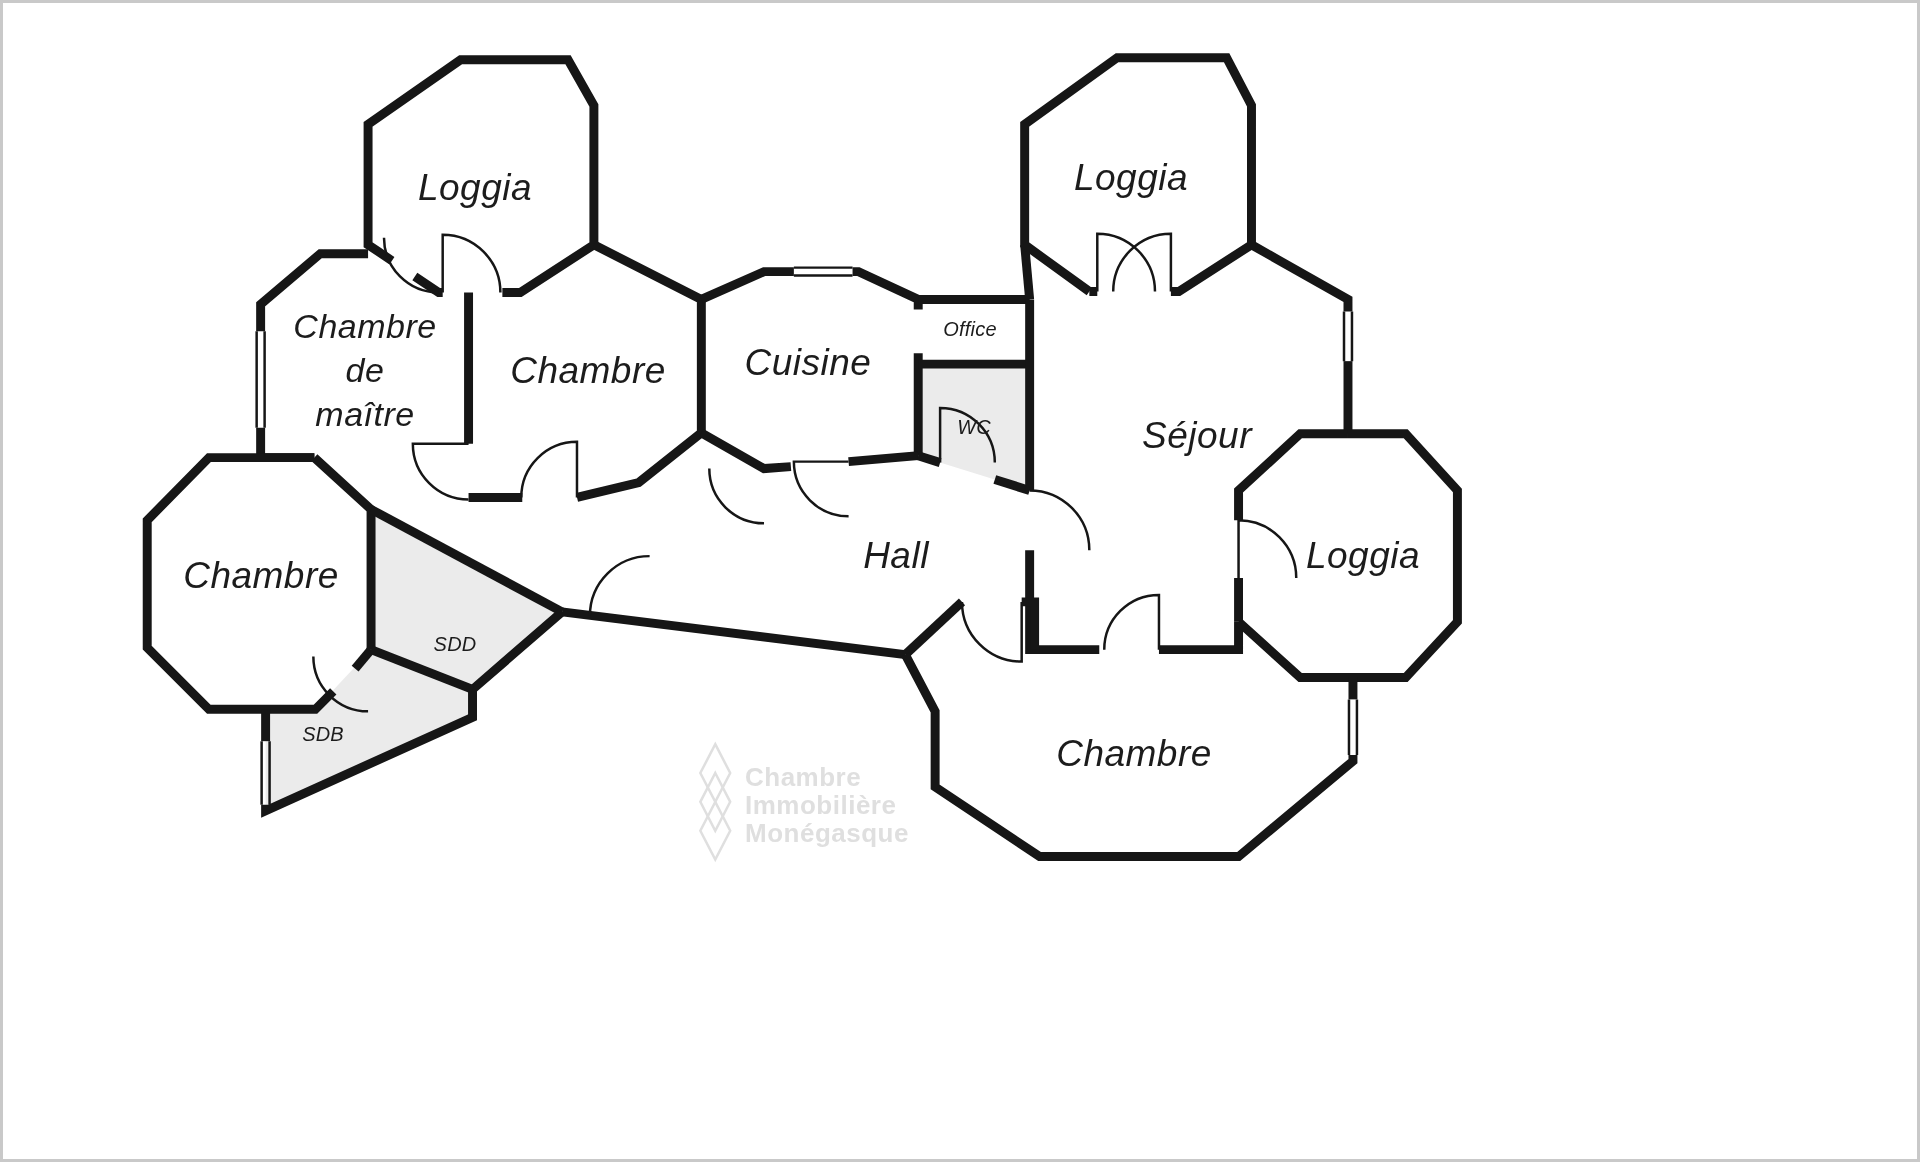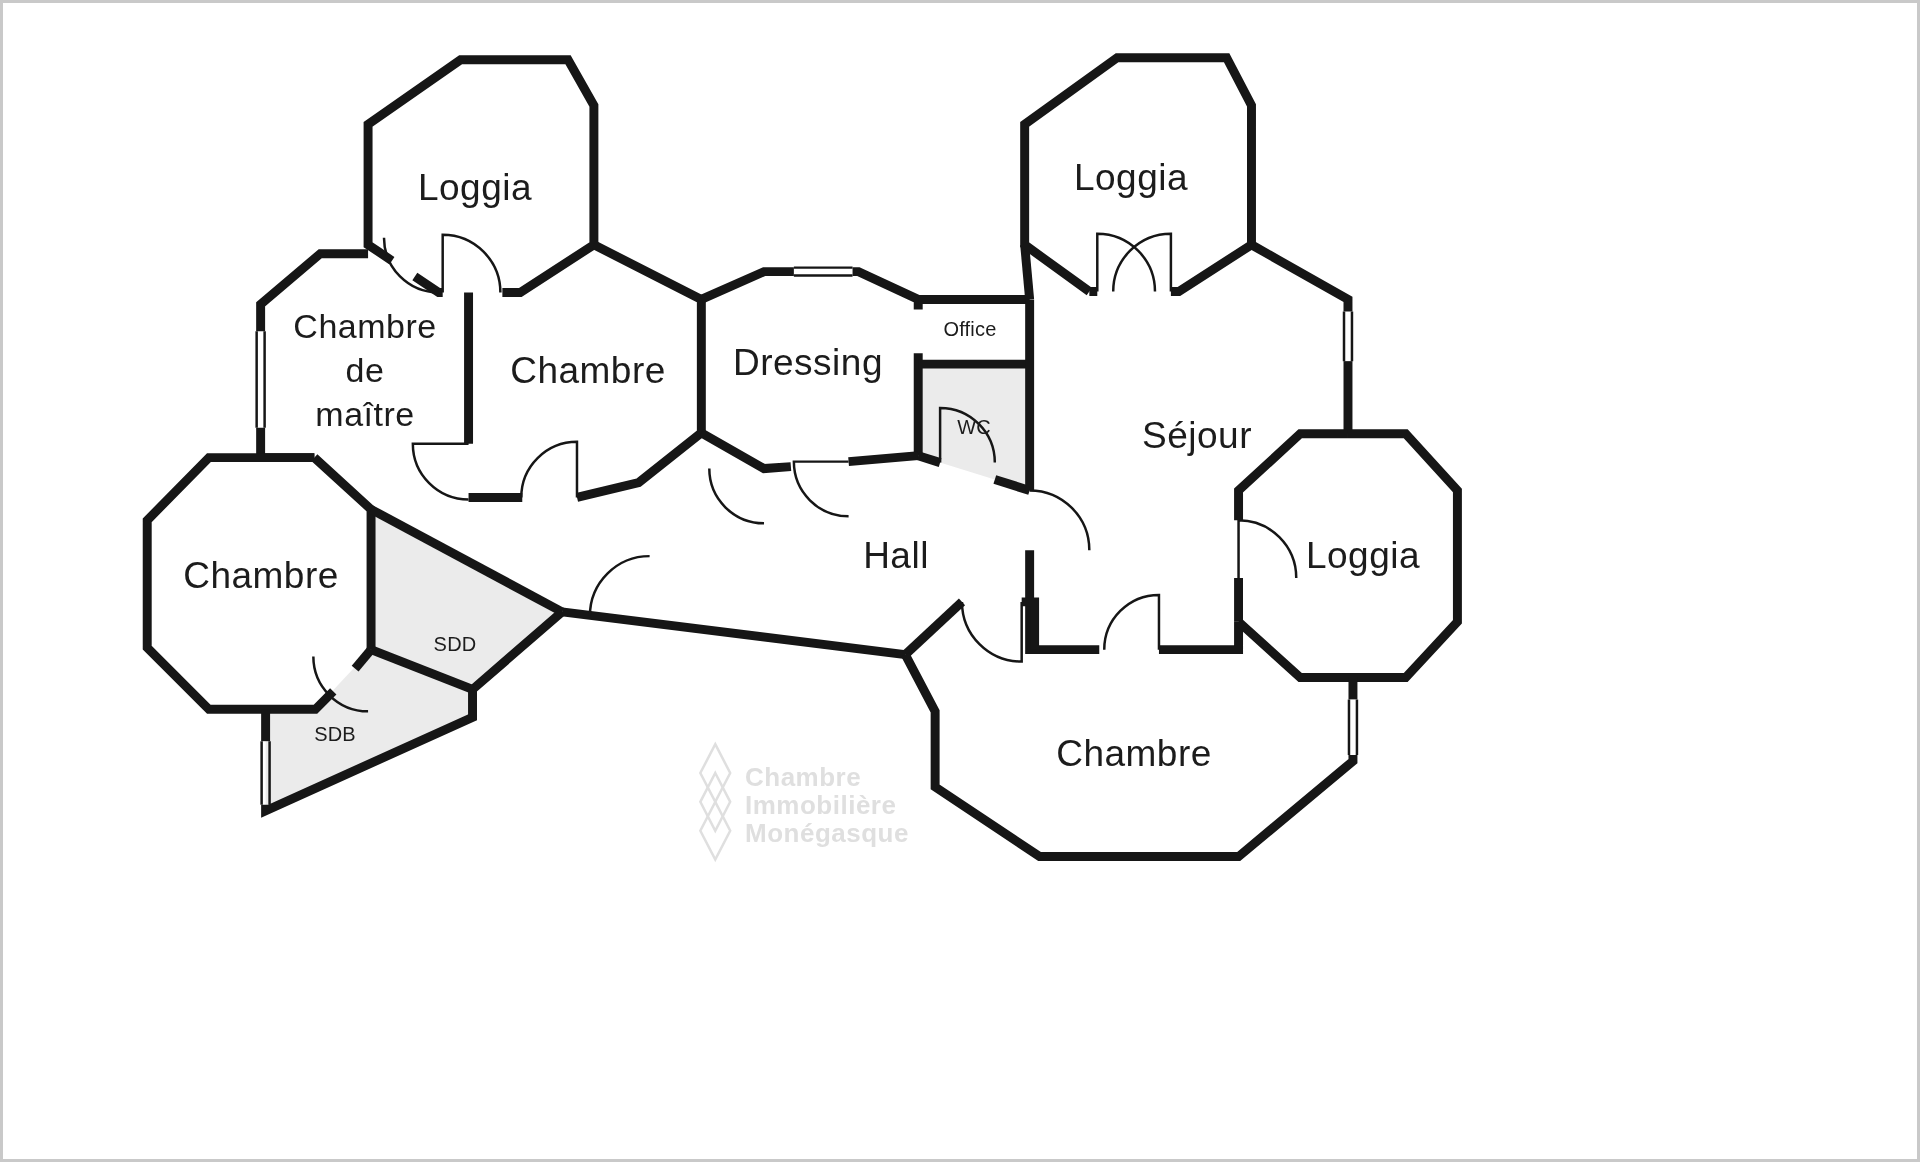--- a/index.html
+++ b/index.html
@@ -13,20 +13,21 @@
     overflow:hidden;
   }
   .plan-svg{position:absolute;left:0;top:0;width:100%;height:100%;}
   .label{
     position:absolute;
     transform:translate(-50%,-50%);
     font-size:37px;
     color:var(--ink,#1f1f1f);
     white-space:nowrap;
     letter-spacing:.5px;
+    font-style:italic;
   }
   .label.small{font-size:20px;letter-spacing:.2px;}
   .label.stack{text-align:center;font-size:34px;line-height:44px;}
   .watermark{
     position:absolute;
     left:742px;top:760px;
     color:var(--watermark,#dedede);
     font-size:26px;line-height:28px;
     font-weight:bold;
     letter-spacing:.5px;
@@ -134,29 +135,29 @@
 
   <div class="label" style="left:472px;top:185px">Loggia</div>
 
   <div class="label stack" style="left:362px;top:367px">
     <div>Chambre</div>
     <div>de</div>
     <div>maître</div>
   </div>
 
   <div class="label" style="left:585px;top:368px">Chambre</div>
-  <div class="label" style="left:805px;top:360px">Dressing</div>
+  <div class="label" style="left:805px;top:360px">Cuisine</div>
   <div class="label small" style="left:967px;top:326px">Office</div>
   <div class="label small" style="left:971px;top:424px">WC</div>
   <div class="label" style="left:1194px;top:433px">Séjour</div>
   <div class="label" style="left:1128px;top:175px">Loggia</div>
   <div class="label" style="left:1360px;top:553px">Loggia</div>
   <div class="label" style="left:258px;top:573px">Chambre</div>
   <div class="label small" style="left:452px;top:641px">SDD</div>
-  <div class="label small" style="left:332px;top:731px">SDB</div>
+  <div class="label small" style="left:320px;top:731px">SDB</div>
   <div class="label" style="left:893px;top:553px">Hall</div>
   <div class="label" style="left:1131px;top:751px">Chambre</div>
 
   <div class="watermark">
     <div>Chambre</div>
     <div>Immobilière</div>
     <div>Monégasque</div>
   </div>
 
 </div>

